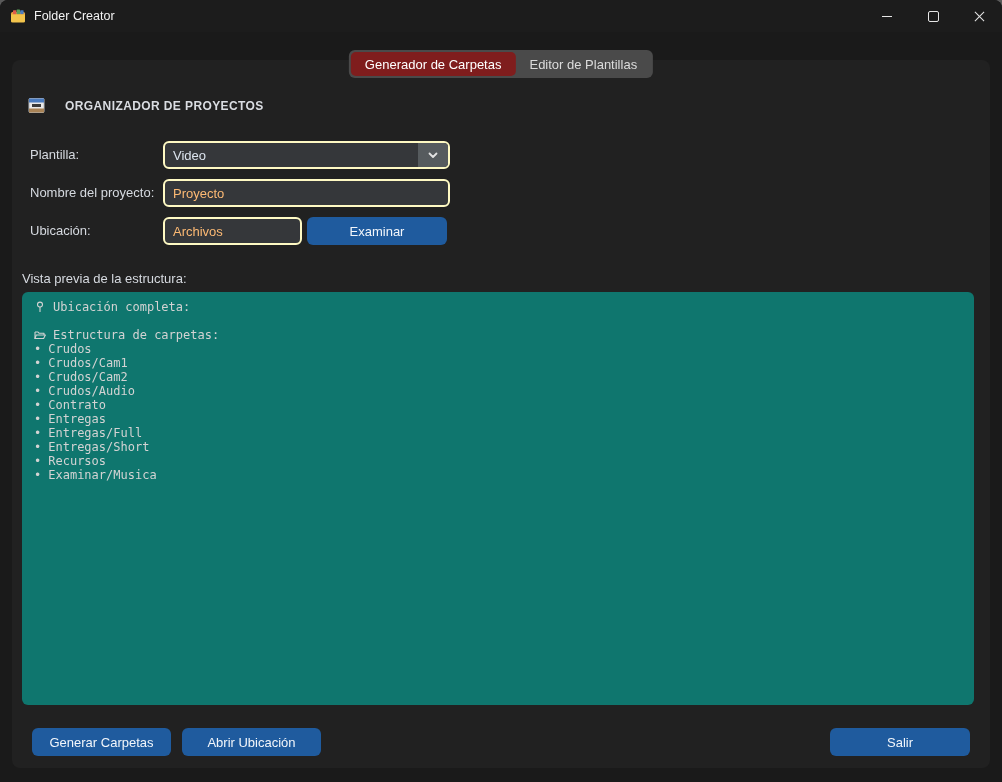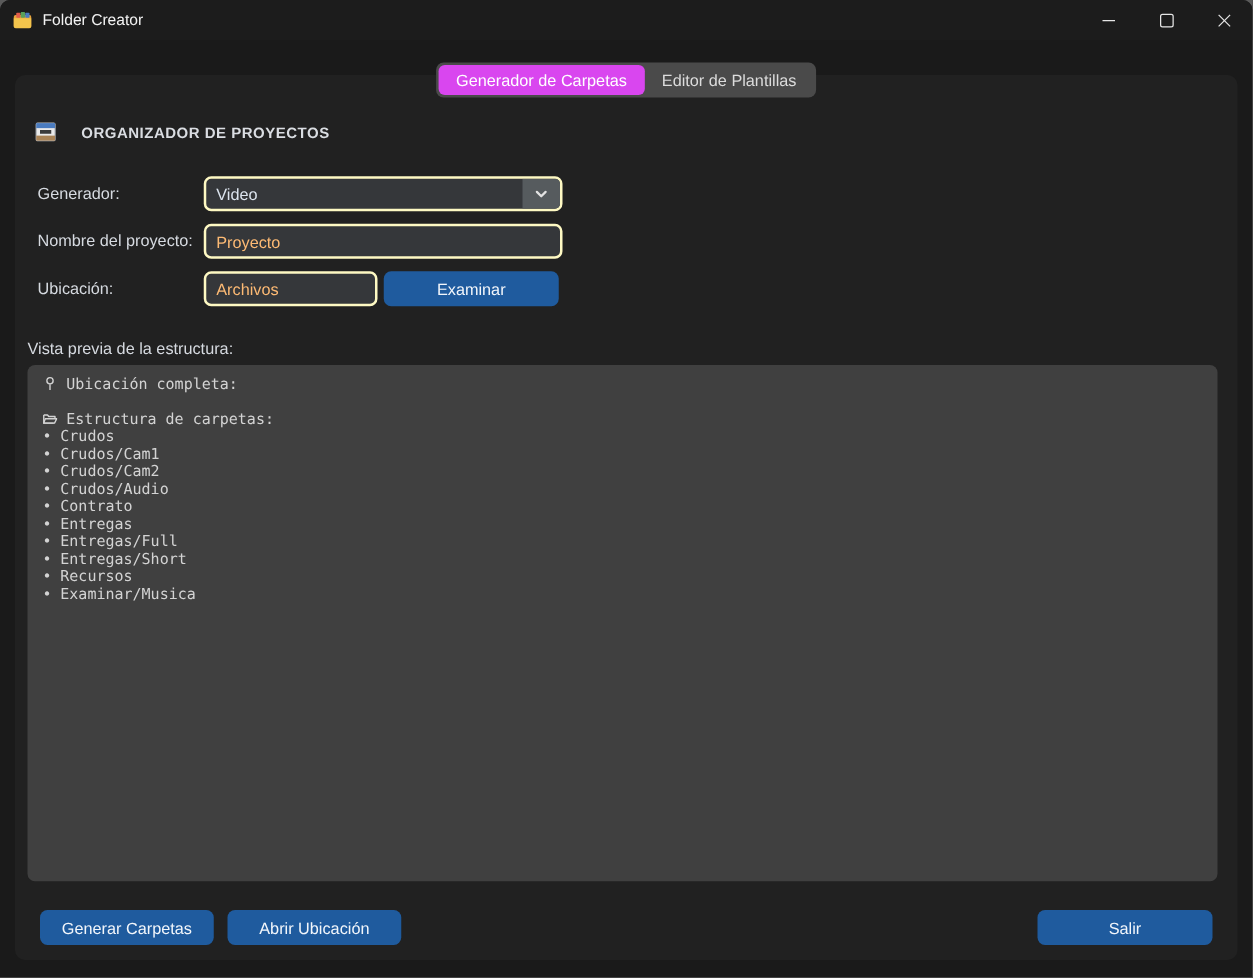--- a/index.html
+++ b/index.html
@@ -14,40 +14,40 @@
   .glyph-min{width:10px;height:1px;background:#e6e6e6;}
   .glyph-max{width:9px;height:9px;border:1px solid #e6e6e6;border-radius:2px;}
   .glyph-close{width:10px;height:10px;position:relative;}
   .glyph-close::before,.glyph-close::after{content:"";position:absolute;left:-1px;top:4.5px;width:13px;height:1px;background:#e6e6e6;}
   .glyph-close::before{transform:rotate(45deg);}
   .glyph-close::after{transform:rotate(-45deg);}
 
   
   .tabs{position:absolute;top:50px;left:50%;transform:translateX(-50%);height:28px;background:#4a4a4a;border-radius:6px;display:flex;align-items:stretch;padding:2px;box-sizing:border-box;}
   .tab{display:flex;align-items:center;justify-content:center;font-size:13px;color:#dcdcdc;padding:0 14px;border-radius:5px;white-space:nowrap;}
-  .tab.active{background:#d946ef;color:#ffffff;}
+  .tab.active{background:#7f1d1d;color:#ffffff;}
 
   
   .panel{position:absolute;left:12px;top:60px;width:978px;height:708px;background:#212121;border-radius:8px;}
 
   .header-row{position:absolute;left:28px;top:97px;display:flex;align-items:center;}
   .header-icon{width:17px;height:17px;margin-right:20px;}
   .header-title{font-size:12px;font-weight:bold;letter-spacing:.4px;color:#dadde2;}
 
   .lbl{position:absolute;left:30px;font-size:13px;color:#d6dae0;line-height:16px;}
 
   .field{position:absolute;box-sizing:border-box;height:28px;background:#35373a;border:2px solid #fef9c3;border-radius:6px;display:flex;align-items:center;overflow:hidden;}
   .field input{flex:1;background:transparent;border:none;outline:none;color:#fdba74;font-size:13px;padding:0 8px;font-family:"Liberation Sans",sans-serif;min-width:0;}
   .combo-value{flex:1;color:#dce4ee;font-size:13px;padding-left:8px;}
   .combo-btn{width:30px;align-self:stretch;background:#565b5e;display:flex;align-items:center;justify-content:center;border-radius:0 3px 3px 0;}
 
   .btn{position:absolute;height:28px;background:#1f5b9e;border:none;border-radius:6px;color:#f2f6fb;font-size:13px;display:flex;align-items:center;justify-content:center;font-family:"Liberation Sans",sans-serif;cursor:default;}
 
   
-  .preview-box{position:absolute;left:22px;top:292px;width:952px;height:413px;background:#404040;border-radius:6px;box-sizing:border-box;padding:8px 12px;font-family:"DejaVu Sans Mono",monospace;font-size:12px;line-height:14px;color:#d3d3d3;overflow:hidden;}
+  .preview-box{position:absolute;left:22px;top:292px;width:952px;height:413px;background:#0f766e;border-radius:6px;box-sizing:border-box;padding:8px 12px;font-family:"DejaVu Sans Mono",monospace;font-size:12px;line-height:14px;color:#d3d3d3;overflow:hidden;}
   .pline{height:14px;display:flex;align-items:center;white-space:pre;}
   .pline .micon{width:12px;height:12px;margin-right:7px;flex:0 0 auto;}
   .pline .bullet{margin-right:7px;}
 </style>
 </head>
 <body>
 
 <div id="window">
 
   <div class="titlebar">
@@ -82,21 +82,21 @@
   <div class="header-row">
     <svg class="header-icon" viewBox="0 0 17 17">
       <rect x="1" y="1.5" width="15" height="14" rx="1" fill="#e9e9e9" stroke="#b9bcc0"></rect>
       <rect x="1" y="1.5" width="15" height="4" fill="#4a7bbf"></rect>
       <rect x="1" y="11.5" width="15" height="4" fill="#a98356"></rect>
       <rect x="4" y="7" width="9" height="3" fill="#3a3a3a"></rect>
     </svg>
     <span class="header-title">ORGANIZADOR DE PROYECTOS</span>
   </div>
 
-  <span class="lbl" style="top:147px;">Generador:</span>
+  <span class="lbl" style="top:147px;">Plantilla:</span>
   <span class="lbl" style="top:185px;">Nombre del proyecto:</span>
   <span class="lbl" style="top:223px;">Ubicación:</span>
 
   <div class="field" style="left:163px;top:141px;width:287px;">
     <span class="combo-value">Video</span>
     <div class="combo-btn">
       <svg width="12" height="12" viewBox="0 0 12 12">
         <path d="M2.5 4.5 L6 8 L9.5 4.5" fill="none" stroke="#e2e2e2" stroke-width="1.8" stroke-linecap="round" stroke-linejoin="round"></path>
       </svg>
     </div>

